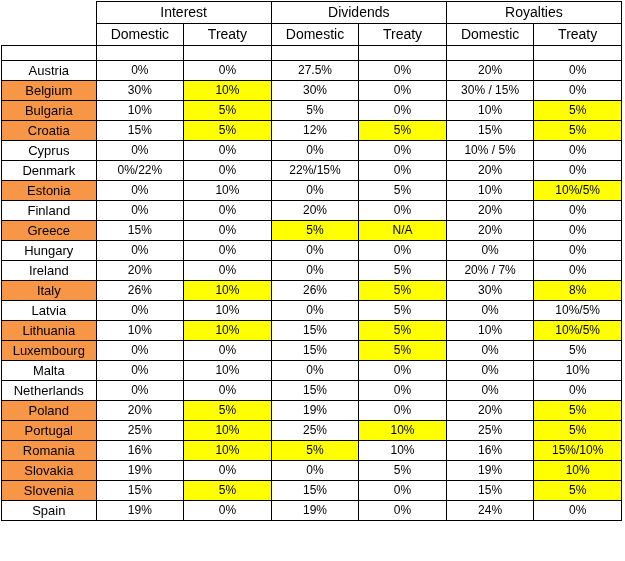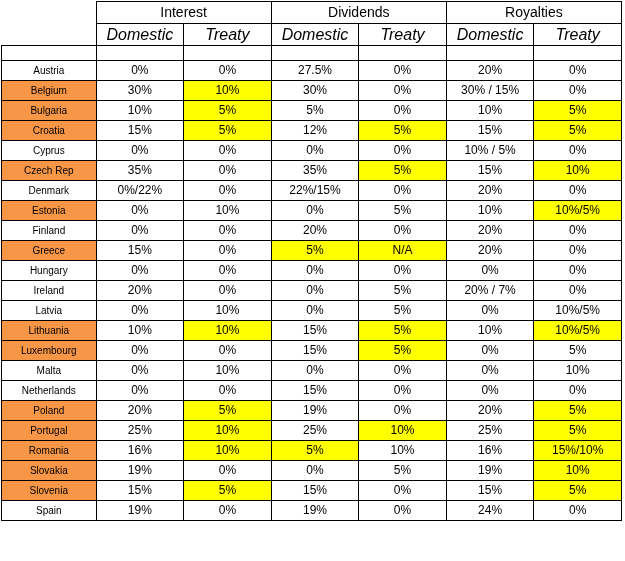--- a/index.html
+++ b/index.html
@@ -45,42 +45,41 @@
     height: 21px;
     line-height: 21px;
     font-size: 14px;
   }
   td.no-border {
     border: none !important;
     background: #ffffff;
   }
   
   tr.sub-row td {
-    font-style: italic;
-    font-size: 16px;
+    font-size: 14px;
     height: 21px;
     line-height: 21px;
   }
   
   tr.spacer-row td {
     height: 14px;
     line-height: 14px;
     border: none;
   }
   tr.spacer-row td.edge {
     border-left: 1px solid #000;
     border-right: 1px solid #000;
     border-top: 1px solid #000;
     border-bottom: 1px solid #000;
   }
   
   td.country {
     text-align: left;
     padding-left: 4px;
-    font-size: 10px;
+    font-size: 13px;
   }
   td.hl-orange { background: #F79646; }
   td.hl-yellow { background: #FFFF00; }
 </style>
 </head>
 <body>
 
 <div id="sheet">
   <table class="tax-table">
     <colgroup>
@@ -158,29 +157,20 @@
         <tr>
           <td class="country ">Cyprus</td>
           <td class="">0%</td>
           <td class="">0%</td>
           <td class="">0%</td>
           <td class="">0%</td>
           <td class="">10% / 5%</td>
           <td class="">0%</td>
         </tr>
         <tr>
-          <td class="country hl-orange">Czech Rep</td>
-          <td class="">35%</td>
-          <td class="">0%</td>
-          <td class="">35%</td>
-          <td class="hl-yellow">5%</td>
-          <td class="">15%</td>
-          <td class="hl-yellow">10%</td>
-        </tr>
-        <tr>
           <td class="country ">Denmark</td>
           <td class="">0%/22%</td>
           <td class="">0%</td>
           <td class="">22%/15%</td>
           <td class="">0%</td>
           <td class="">20%</td>
           <td class="">0%</td>
         </tr>
         <tr>
           <td class="country hl-orange">Estonia</td>
@@ -219,20 +209,29 @@
           <td class="">0%</td>
         </tr>
         <tr>
           <td class="country ">Ireland</td>
           <td class="">20%</td>
           <td class="">0%</td>
           <td class="">0%</td>
           <td class="">5%</td>
           <td class="">20% / 7%</td>
           <td class="">0%</td>
+        </tr>
+        <tr>
+          <td class="country hl-orange">Italy</td>
+          <td class="">26%</td>
+          <td class="hl-yellow">10%</td>
+          <td class="">26%</td>
+          <td class="hl-yellow">5%</td>
+          <td class="">30%</td>
+          <td class="hl-yellow">8%</td>
         </tr>
         <tr>
           <td class="country ">Latvia</td>
           <td class="">0%</td>
           <td class="">10%</td>
           <td class="">0%</td>
           <td class="">5%</td>
           <td class="">0%</td>
           <td class="">10%/5%</td>
         </tr>

